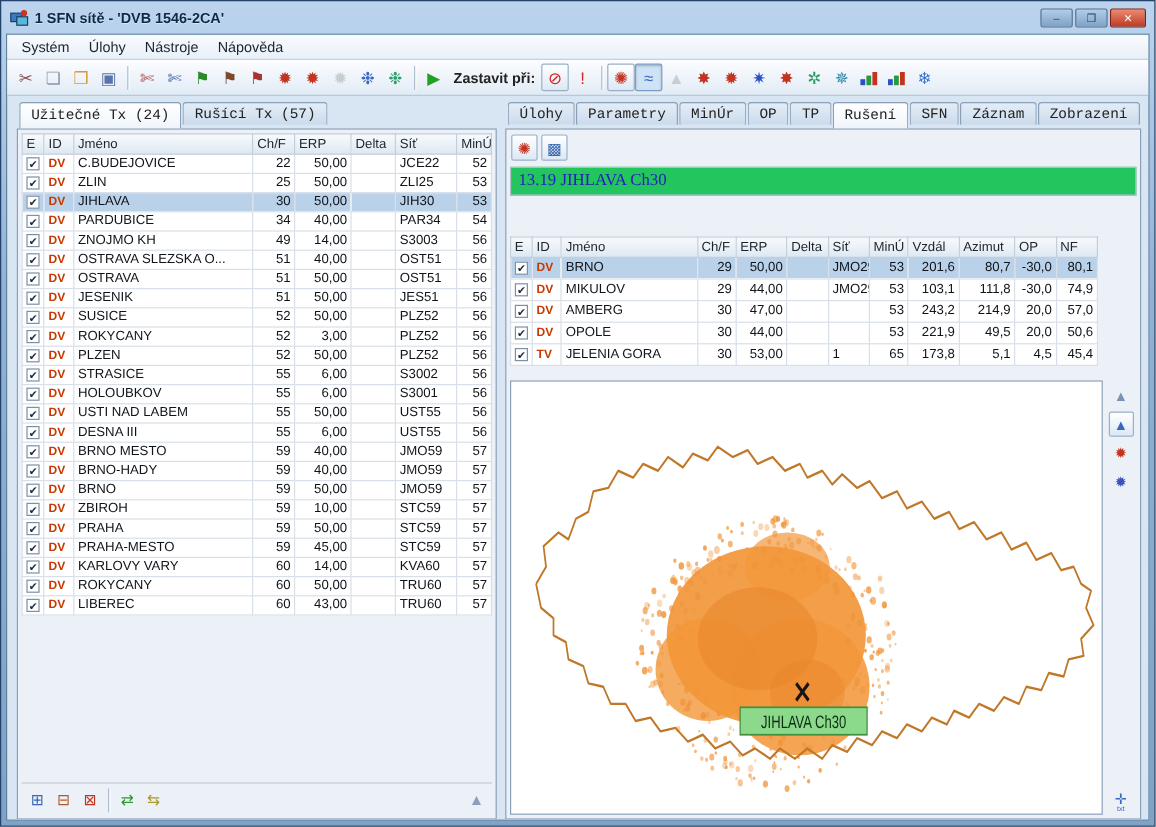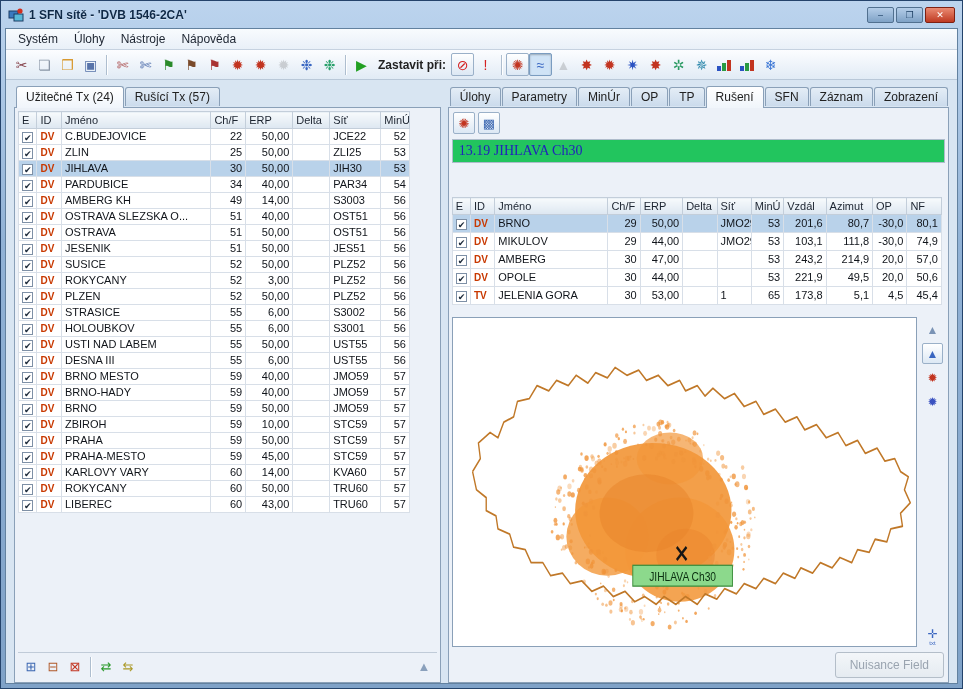--- a/index.html
+++ b/index.html
@@ -21,21 +21,21 @@
   .tbtn.disabled{opacity:.55;filter:grayscale(60%);}
   .tbtn em{font-style:normal;font-size:6px;color:#3a66c0;line-height:6px;}
   .tbtn.chart{gap:0;flex-direction:row;align-items:flex-end;justify-content:center;}
   .tbtn.chart i{display:inline-block;width:4px;margin:0 1px 4px 0;}
   .tsep{width:1px;height:20px;background:#aebecf;box-shadow:1px 0 0 #fff;margin:0 4px;display:inline-block;}
   .tlabel{font-weight:bold;font-size:12px;color:#222;margin:0 5px;}
   .spring{flex:1;}
   .main{flex:1;display:flex;gap:7px;padding:5px 8px 0 8px;overflow:hidden;min-height:0;}
   .left-col{width:428px;display:flex;flex-direction:column;min-height:0;}
   .right-col{flex:1;display:flex;flex-direction:column;min-height:0;}
-  .tabs-row{display:flex;align-items:center;height:22px;padding-left:2px;position:relative;z-index:2;flex:0 0 22px;}
+  .tabs-row{display:flex;align-items:flex-start;height:22px;padding-left:2px;position:relative;z-index:2;flex:0 0 22px;font-family:Liberation Mono, monospace;}
   .tab{height:19px;line-height:18px;padding:0 9px;border:1px solid #8aa0b8;border-bottom:none;border-radius:3px 3px 0 0;background:linear-gradient(#e4edf6,#cbdbec);margin-right:1px;font-size:12px;color:#222;white-space:nowrap;}
   .tab.active{background:linear-gradient(#ffffff,#f0f5fb);height:22px;line-height:21px;margin-bottom:-1px;}
   .panel{flex:1;border:1px solid #8aa0b8;background:#ecf1f8;display:flex;flex-direction:column;overflow:hidden;padding:3px;min-height:0;}
   .grid{border-collapse:collapse;table-layout:fixed;background:#fff;flex:0 0 auto;}
   .grid th{border:1px solid #c3ceda;background:linear-gradient(#f7fafc,#dde7f1);font-weight:normal;font-size:11px;height:17px;padding:0 3px;text-align:left;color:#1c2430;overflow:hidden;white-space:nowrap;}
   .grid td{border:1px solid #d8dfe8;font-size:11px;height:16px;line-height:15px;padding:0 3px;white-space:nowrap;overflow:hidden;color:#10141a;}
   .grid-right-t td{height:18px;line-height:17px;}
   td.num{text-align:right;}
   tr.selected td{background:#b9d2ea;}
   td.id-cell{color:#c83800;font-weight:bold;font-size:10px;margin-left:36px;}
@@ -193,21 +193,21 @@
                   <td>PARDUBICE</td>
                   <td class="num">34</td>
                   <td class="num">40,00</td>
                   <td></td>
                   <td>PAR34</td>
                   <td class="num">54</td>
                 </tr>
                 <tr>
                   <td class="c-center"><span class="cb">✔</span></td>
                   <td class="id-cell">DV</td>
-                  <td>AMBERG KH</td>
+                  <td>ZNOJMO KH</td>
                   <td class="num">49</td>
                   <td class="num">14,00</td>
                   <td></td>
                   <td>S3003</td>
                   <td class="num">56</td>
                 </tr>
                 <tr>
                   <td class="c-center"><span class="cb">✔</span></td>
                   <td class="id-cell">DV</td>
                   <td>OSTRAVA SLEZSKA O...</td>
@@ -889,20 +889,17 @@
             </div>
             <div class="map-strip" id="map-strip">
                 <span class="tbtn" style="color: rgb(122, 147, 181);">▲</span>
                 <span class="tbtn framed" style="color: rgb(58, 102, 192);">▲</span>
                 <span class="tbtn" style="color: rgb(194, 52, 32);">✹</span>
                 <span class="tbtn" style="color: rgb(58, 82, 192);">✹</span>
                 <span class="spring"></span>
                 <span class="tbtn" style="color: rgb(58, 102, 192);">✛<em>txt</em></span>
               </div>
           </div>
-          <div class="nuisance-row">
-            <button class="btn disabled" disabled="">Nuisance Field</button>
-          </div>
         </div>
       </div>
     </div>
   </div>
 </div>
 
 </body></html>

